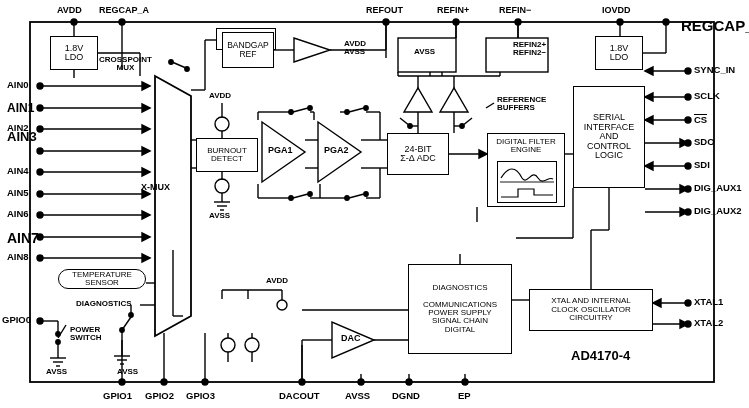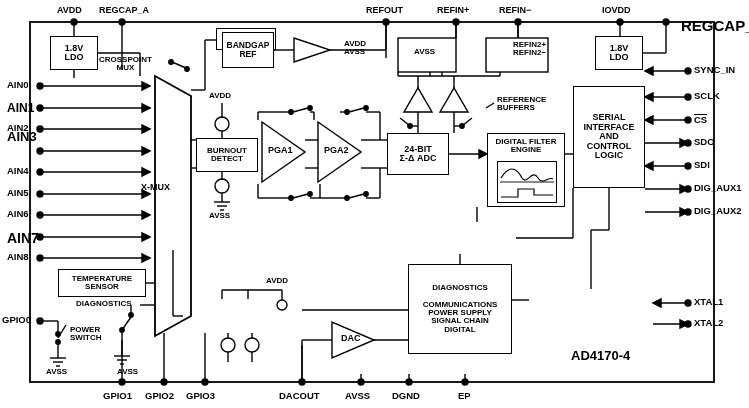--- a/index.html
+++ b/index.html
@@ -1,20 +1,20 @@
 <!DOCTYPE html>
 <html><head>
 <meta charset="utf-8">
 <style>
   html,body{margin:0;padding:0;}
   body{width:749px;height:408px;background:#ffffff;font-family:"Liberation Sans",sans-serif;}
   #root{position:relative;width:749px;height:408px;overflow:hidden;}
   .blk{position:absolute;box-sizing:border-box;border:1.6px solid #000;background:#fff;
        display:flex;align-items:center;justify-content:center;text-align:center;
-       font-weight:bold;line-height:1.05;}
+       font-weight:normal;line-height:1.05;}
   .lbl{position:absolute;font-weight:bold;line-height:1.05;white-space:pre;}
   .pin{position:absolute;font-weight:bold;line-height:1;white-space:pre;}
   svg{position:absolute;left:0;top:0;width:749px;height:408px;pointer-events:none;}
   .chipname{position:absolute;font-weight:bold;font-size:13px;margin-left:8px;}
 </style>
 </head>
 <body>
 
 <div id="root">
 
@@ -298,21 +298,24 @@
 INTERFACE
 AND
 CONTROL
 LOGIC</div>
   <div class="blk" style="left:408px;top:264px;width:104px;height:90px;font-size:8px;white-space:pre;">DIAGNOSTICS
 
 COMMUNICATIONS
 POWER SUPPLY
 SIGNAL CHAIN
 DIGITAL</div>
-  <div class="blk" style="left:58px;top:269px;width:88px;height:28px;font-size:8px;white-space:pre;">TEMPERATURE
+  <div class="blk" style="left:529px;top:289px;width:124px;height:42px;font-size:8px;white-space:pre;">XTAL AND INTERNAL
+CLOCK OSCILLATOR
+CIRCUITRY</div>
+  <div class="blk" style="left:58px;top:269px;width:88px;height:20px;font-size:8px;white-space:pre;border-radius:11px;">TEMPERATURE
 SENSOR</div>
 
   <div class="blk" style="left:222px;top:32px;width:52px;height:36px;font-size:8.5px;white-space:pre;">BANDGAP
 REF</div>
 
   <div style="position:absolute;left:497px;top:161px;width:58px;height:40px;border:1.4px solid #000;background:#fff;">
     <svg viewBox="0 0 58 40" style="position:absolute;left:0;top:0;width:58px;height:40px;">
       <line x1="2" y1="20" x2="56" y2="20" stroke="#000" stroke-width="0.9"></line>
       <path d="M3 16 C10 4, 18 4, 24 16 C29 24, 34 6, 40 16 C45 24, 50 14, 55 17" stroke="#000" fill="none" stroke-width="1.2"></path>
       <path d="M3 35 L20 35 L20 27 L36 27 L36 33 L55 33" stroke="#000" fill="none" stroke-width="1.2"></path>

